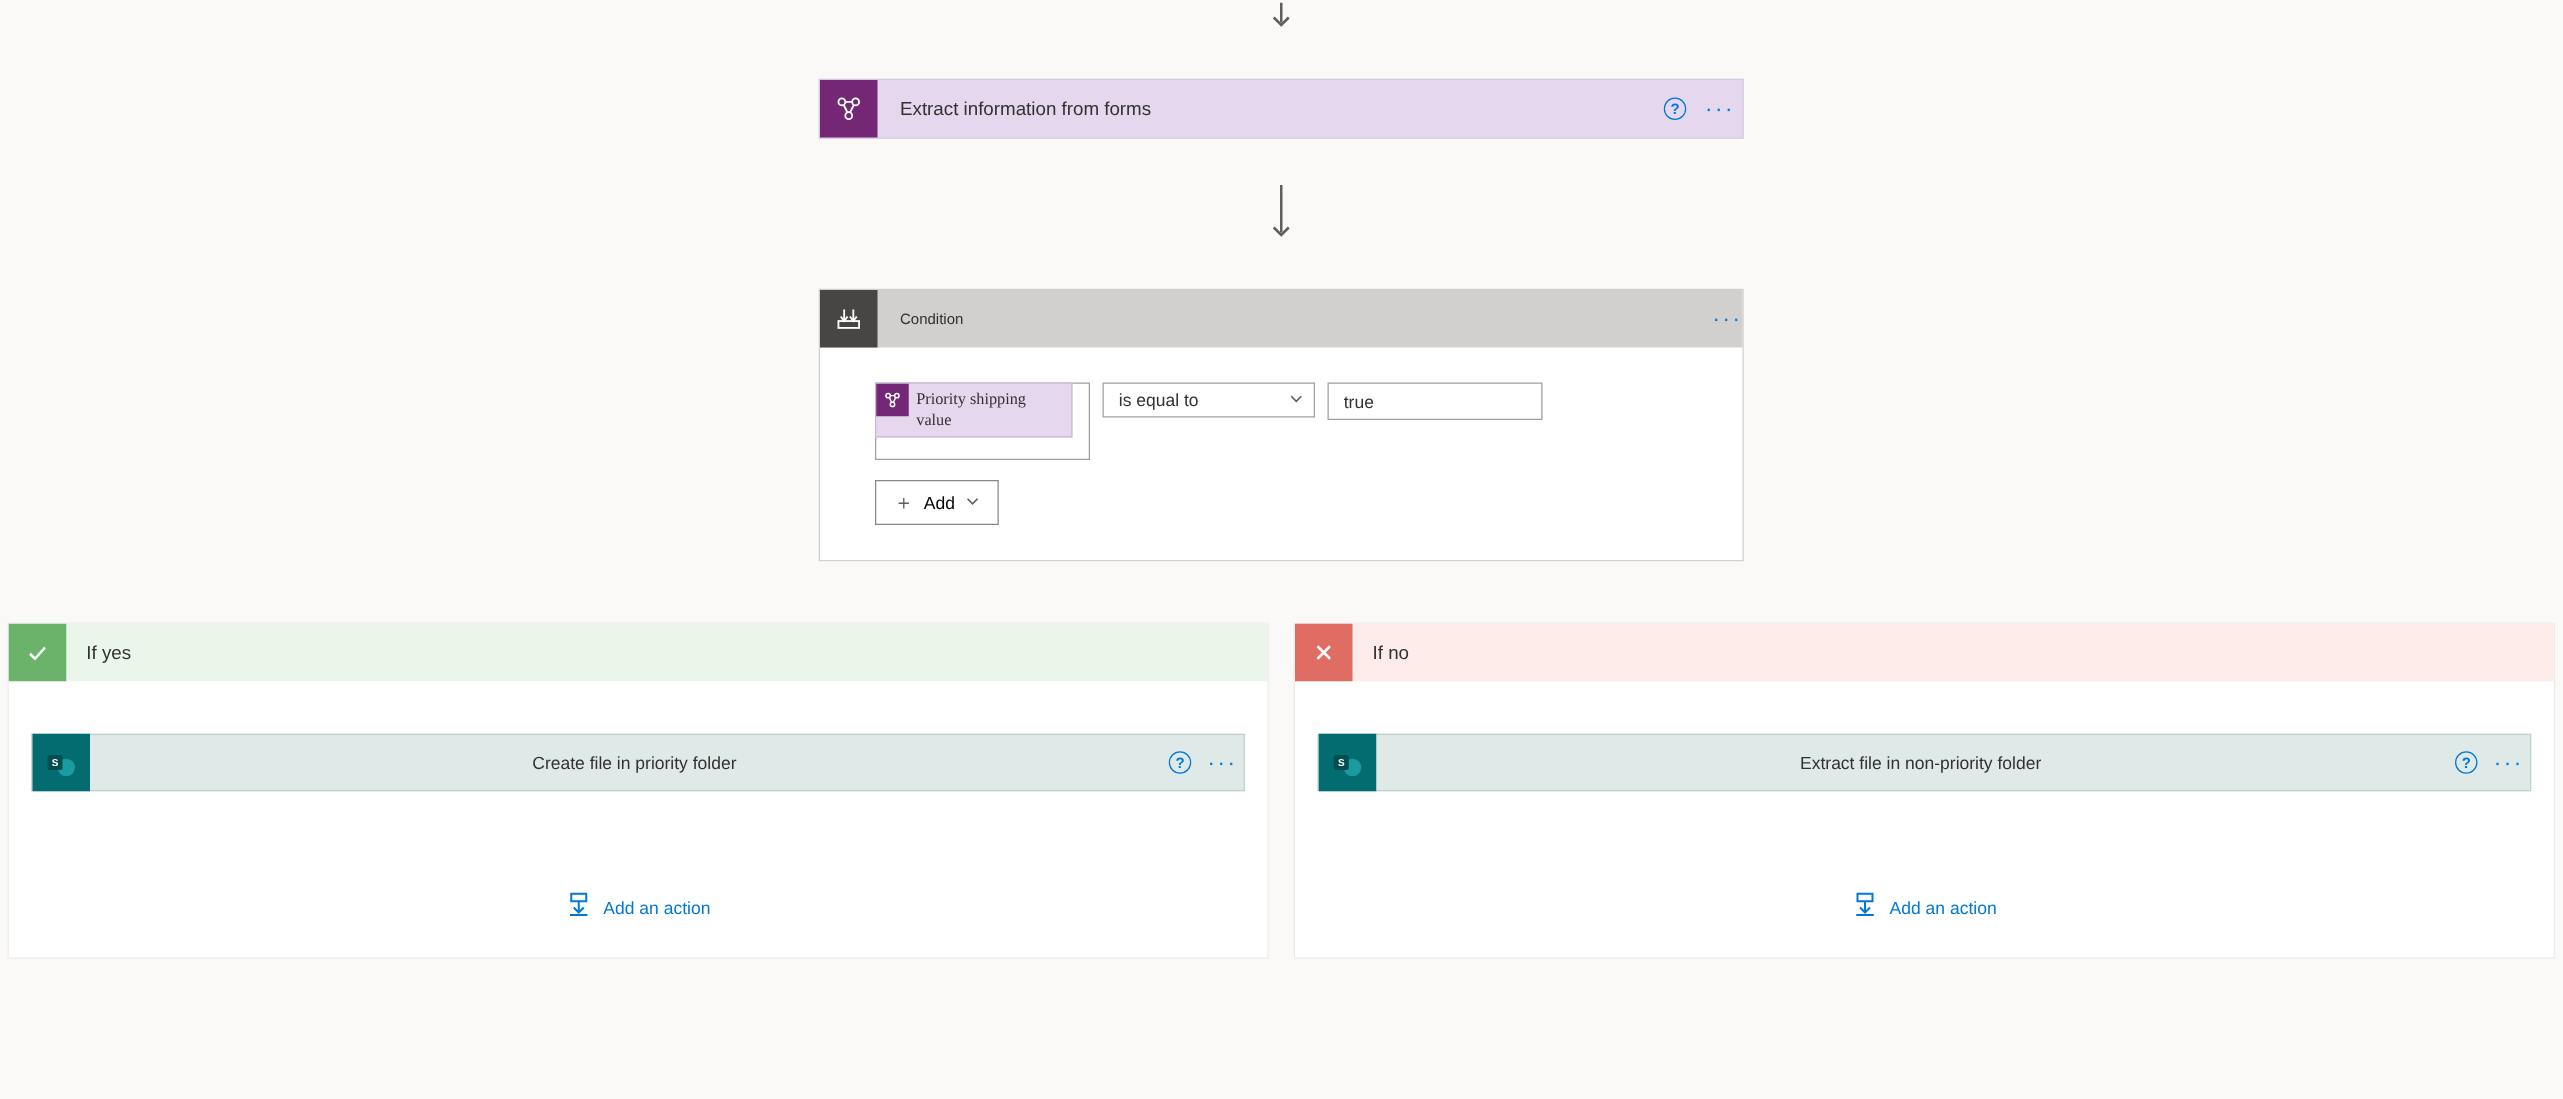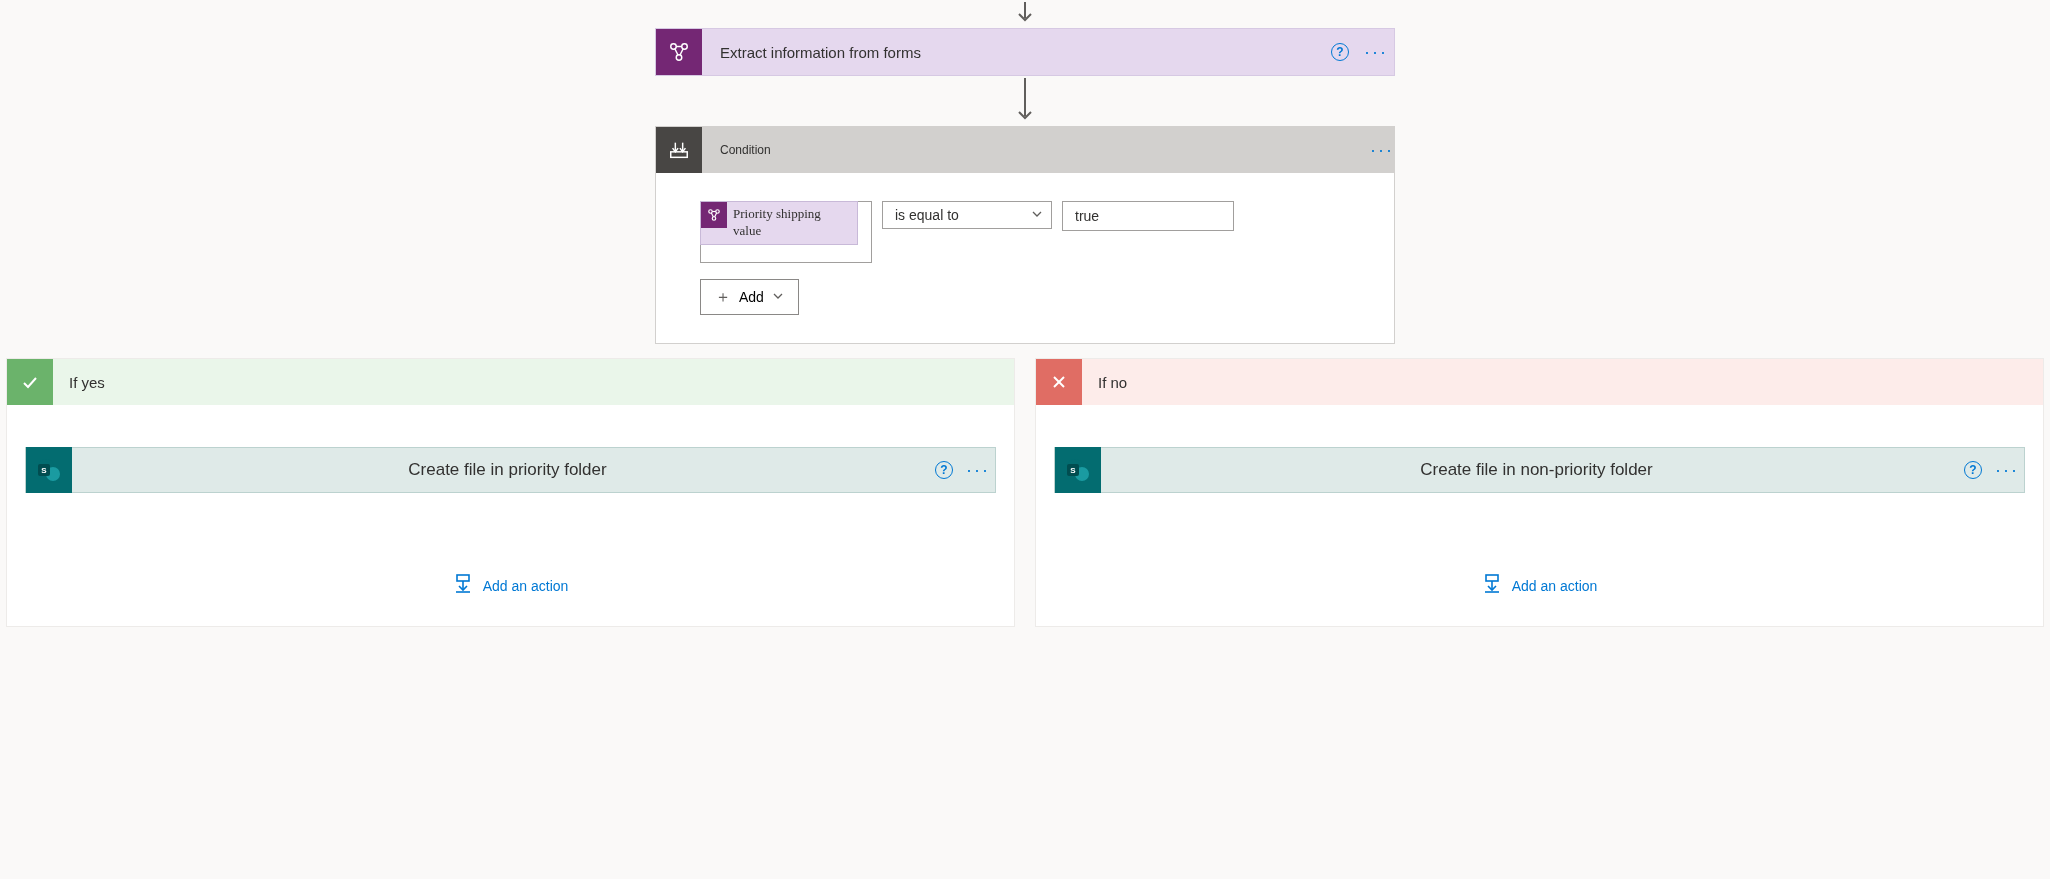--- a/index.html
+++ b/index.html
@@ -8,20 +8,21 @@
     background: #faf9f8;
     font-size: 14px;
     color: #323130;
     padding: 0;
   }
   .canvas {
     display: flex;
     flex-direction: column;
     align-items: center;
     width: 100%;
+    gap: 35px;
   }
   .arrow {
     display: flex;
     justify-content: center;
     padding: 2px 0;
   }
   .arrow svg { display: block; }
 
   
   .action-card {
@@ -197,21 +198,21 @@
     display: flex;
     align-items: center;
     height: 46px;
   }
   .sub-action .icon-box {
     width: 46px; height: 46px;
     background: #036c70;
     display:flex;align-items:center;justify-content:center;
     flex-shrink:0;
   }
-  .sub-action .title { padding-left: 16px; flex:1; font-size: 17px; }
+  .sub-action .title { padding-left: 16px; flex:1; font-size: 14px; }
   .sub-action .help, .sub-action .menu {
     width: 34px; display:flex;justify-content:center;align-items:center;
   }
   .add-action-link {
     display: inline-flex;
     align-items: center;
     gap: 10px;
     color: #0078d4;
     cursor: pointer;
     font-size: 14px;
@@ -376,21 +377,21 @@
       </div>
       <div class="branch-body">
         <div class="sub-action">
           <div class="icon-box">
             <div class="sp-icon">
                 <div class="c1"></div>
                 <div class="c2"></div>
                 <div class="sq">S</div>
               </div>
           </div>
-          <div class="title">Create file in non-priority folder</div>
+          <div class="title">Extract file in non-priority folder</div>
           <div class="help">
               <div class="help-circle">?</div>
             </div>
           <div class="menu">
               <span class="dots">···</span>
             </div>
         </div>
         <div class="add-action-link">
           <span>
             <svg width="20" height="22" viewBox="0 0 20 22" fill="none" stroke="#0078d4" stroke-width="1.6">

